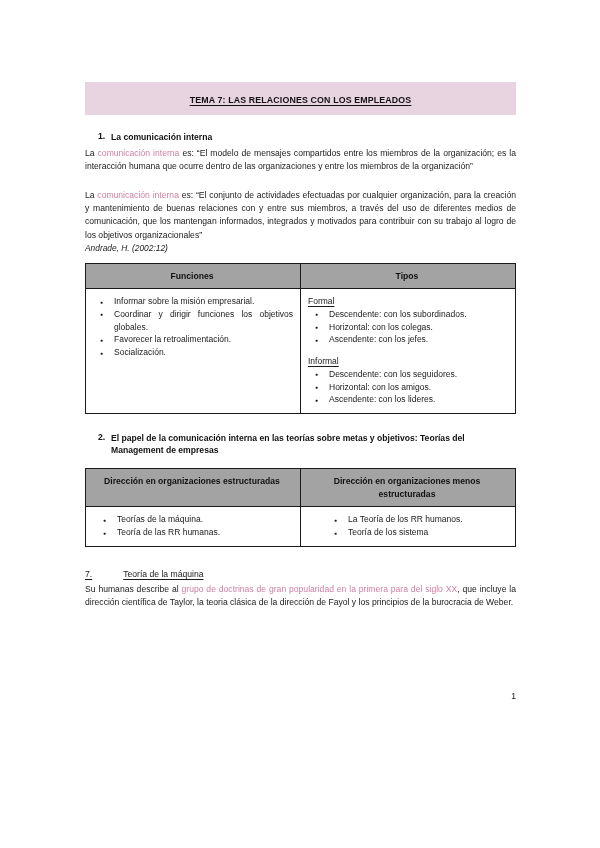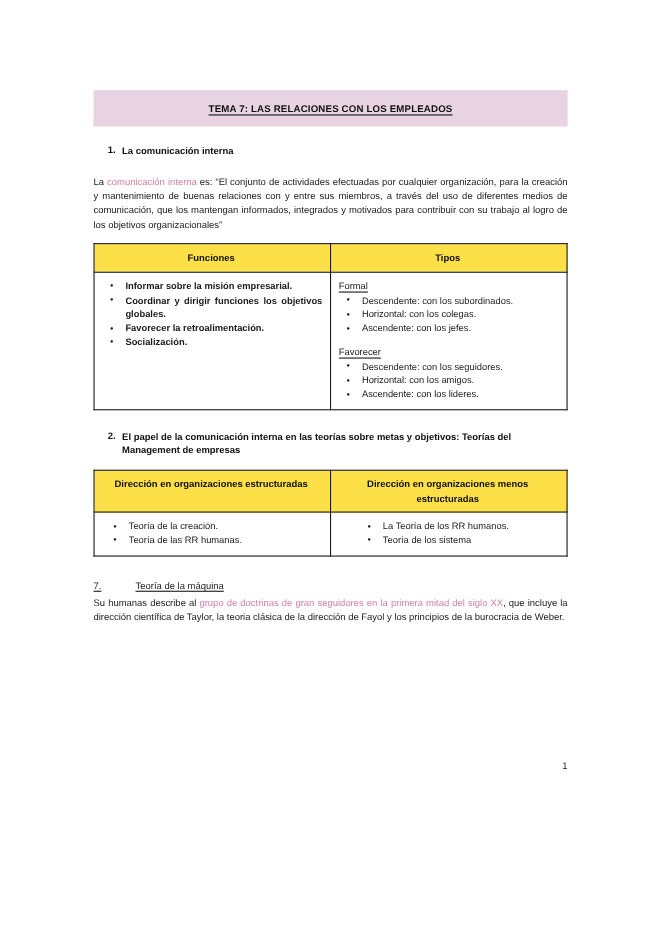--- a/index.html
+++ b/index.html
@@ -106,21 +106,21 @@
     table-layout: fixed;
     margin-top: 10px;
   }
   table.doc-table th,
   table.doc-table td {
     border: 1px solid #1a1a1a;
     vertical-align: top;
     padding: 0;
   }
   table.doc-table th {
-    background: #fde047;
+    background: #a3a3a3;
     text-align: center;
     font-size: 8.6px;
     font-weight: bold;
     padding: 6px 6px 6px 4px;
     line-height: 1.45;
     color: #111111;
   }
   table.doc-table td {
     padding: 6px 7px 7px 7px;
     font-size: 8.5px;
@@ -140,21 +140,21 @@
   }
   ul.bullets > li::before {
     content: "\25CF";
     position: absolute;
     left: -14px;
     top: -0.5px;
     font-size: 5.2px;
     line-height: 2.9;
     color: #1a1a1a;
   }
-  ul.bullets.just > li { text-align: justify; font-weight: bold; }
+  ul.bullets.just > li { text-align: justify; }
 
   .label-underline {
     text-decoration: underline;
     text-underline-offset: 2px;
     font-size: 8.5px;
     display: block;
     line-height: 1.5;
   }
   .gap-row { height: 9px; }
 
@@ -180,25 +180,27 @@
       <span class="title-text">TEMA 7: LAS RELACIONES CON LOS EMPLEADOS</span>
     </div>
 
     
     <div class="sec-heading">
       <span class="num">1.</span>
       <span class="htext">La comunicación interna</span>
     </div>
 
     
+    <p class="body"><span>La </span><span class="accent">comunicación interna</span><span> es: “El modelo de mensajes compartidos entre los miembros de la organización; es la interacción humana que ocurre dentro de las organizaciones y entre los miembros de la organización”</span></p>
 
     <div class="spacer-12"></div>
 
     
     <p class="body"><span>La </span><span class="accent">comunicación interna</span><span> es: “El conjunto de actividades efectuadas por cualquier organización, para la creación y mantenimiento de buenas relaciones con y entre sus miembros, a través del uso de diferentes medios de comunicación, que los mantengan informados, integrados y motivados para contribuir con su trabajo al logro de los objetivos organizacionales”</span></p>
+    <p class="cite">Andrade, H. (2002:12)</p>
 
     
     <table class="doc-table">
       <thead>
         <tr>
           <th style="width:50%">Funciones</th>
           <th style="width:50%">Tipos</th>
         </tr>
       </thead>
       <tbody>
@@ -215,21 +217,21 @@
             <div class="cell-block">
               <span class="label-underline">Formal</span>
               <ul class="bullets">
                 <li>Descendente: con los subordinados.</li>
                 <li>Horizontal: con los colegas.</li>
                 <li>Ascendente: con los jefes.</li>
               </ul>
             </div>
             <div class="gap-row"></div>
             <div class="cell-block">
-              <span class="label-underline">Favorecer</span>
+              <span class="label-underline">Informal</span>
               <ul class="bullets">
                 <li>Descendente: con los seguidores.</li>
                 <li>Horizontal: con los amigos.</li>
                 <li>Ascendente: con los lideres.</li>
               </ul>
             </div>
           </td>
         </tr>
       </tbody>
     </table>
@@ -245,39 +247,39 @@
       <thead>
         <tr>
           <th style="width:50%">Dirección en organizaciones estructuradas</th>
           <th style="width:50%">Dirección en organizaciones menos estructuradas</th>
         </tr>
       </thead>
       <tbody>
         <tr>
           <td style="padding-left:10px;">
             <ul class="bullets">
-              <li>Teoría de la creación.</li>
+              <li>Teorías de la máquina.</li>
               <li>Teoría de las RR humanas.</li>
             </ul>
           </td>
           <td style="padding-left:26px;">
             <ul class="bullets">
               <li>La Teoría de los RR humanos.</li>
               <li>Teoría de los sistema</li>
             </ul>
           </td>
         </tr>
       </tbody>
     </table>
 
     <div class="spacer-16"></div>
 
     
     <span class="sub-heading">7.		Teoría de la máquina</span>
-    <p class="body tight"><span>Su humanas describe al </span><span class="accent">grupo de doctrinas de gran seguidores en la primera mitad del siglo XX</span><span>, que incluye la dirección científica de Taylor, la teoria clásica de la dirección de Fayol y los principios de la burocracia de Weber.</span></p>
+    <p class="body tight"><span>Su humanas describe al </span><span class="accent">grupo de doctrinas de gran popularidad en la primera para del siglo XX</span><span>, que incluye la dirección científica de Taylor, la teoria clásica de la dirección de Fayol y los principios de la burocracia de Weber.</span></p>
 
     <div class="spacer-14"></div>
 
 
   </div>
 
   <div class="page-number">1</div>
 </div>
 
 </body></html>

